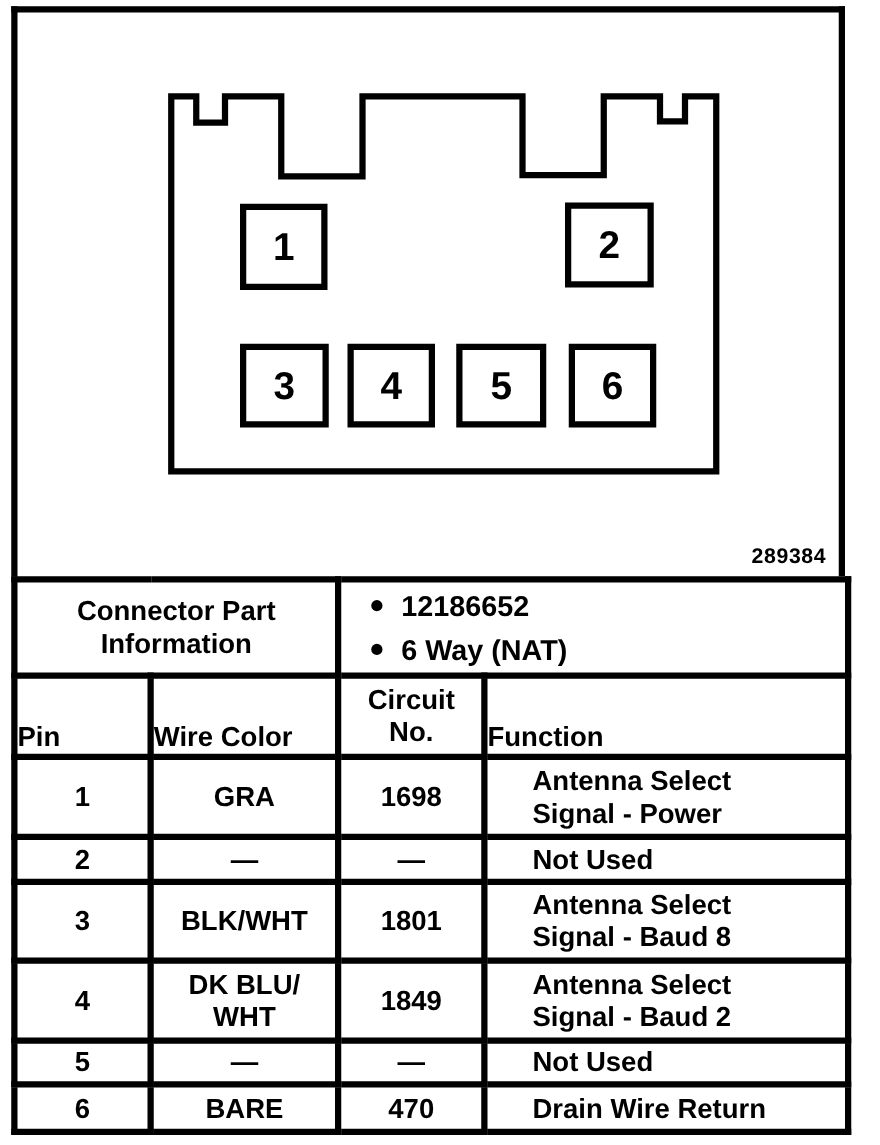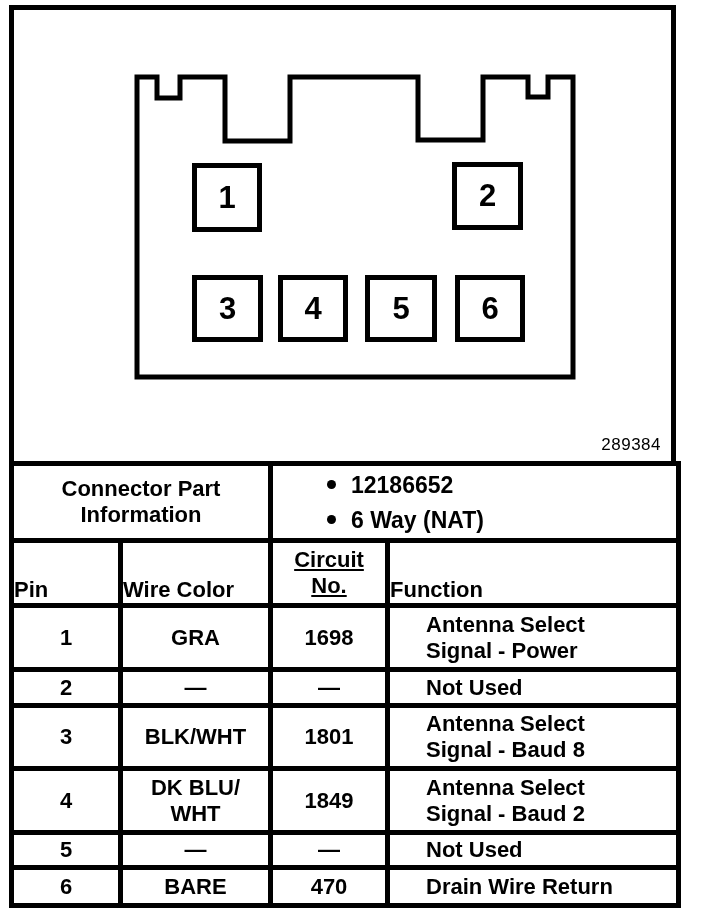--- a/index.html
+++ b/index.html
@@ -47,21 +47,21 @@
   .pin2 { left: 438px; top: 152px; width: 61px; height: 58px; }
   .pin3 { left: 178px; top: 265px; width: 61px; height: 57px; }
   .pin4 { left: 264px; top: 265px; width: 60px; height: 57px; }
   .pin5 { left: 351px; top: 265px; width: 62px; height: 57px; }
   .pin6 { left: 441px; top: 265px; width: 60px; height: 57px; }
   .fig-num {
     position: absolute;
     right: 10px;
     bottom: 6px;
     font-size: 17px;
-    font-weight: normal;
+    font-weight: bold;
     letter-spacing: 0.5px;
   }
 
   
   table.pin-table {
     position: absolute;
     left: 9px;
     top: 461px;
     width: 667px;
     border-collapse: collapse;
@@ -73,29 +73,29 @@
     font-size: 22px;
     line-height: 26px;
     padding: 0;
     overflow: hidden;
   }
   td.center { text-align: center; vertical-align: middle; }
   td.hdr-bottom { text-align: left; vertical-align: bottom; padding-bottom: 8px; }
   td.fn { text-align: left; vertical-align: middle; padding-left: 12px; }
   .narrow { display: inline-block; max-width: 112px; }
   .fn-narrow { display: inline-block; max-width: 205px; padding-left: 36px; }
-  .hdr-narrow { display: inline-block; max-width: 82px; text-decoration: underline; }
+  .hdr-narrow { display: inline-block; max-width: 82px; }
   .pi-narrow { display: inline-block; max-width: 185px; }
 
   .bullets-cell { vertical-align: middle; }
   .bullet-list {
     display: flex;
     flex-direction: column;
     gap: 9px;
-    padding-left: 54px;
+    padding-left: 24px;
     font-size: 23px;
   }
   .bullet-item { display: flex; align-items: center; }
   .bullet-item::before {
     content: "";
     width: 9px;
     height: 9px;
     border-radius: 50%;
     background: #000;
     margin-right: 15px;

